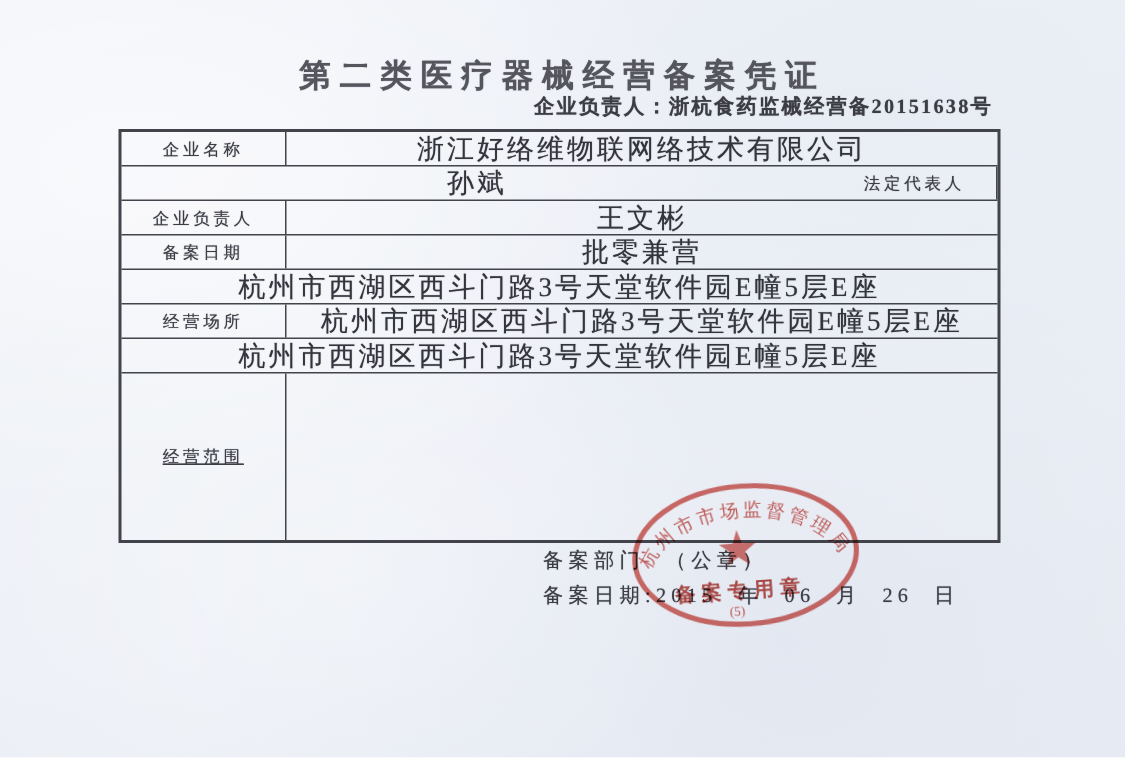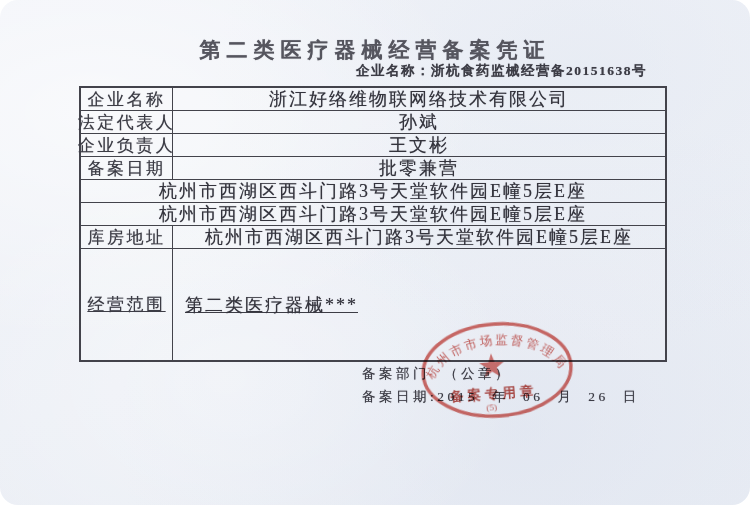--- a/index.html
+++ b/index.html
@@ -8,21 +8,20 @@
     width:750px;height:505px;
     overflow:hidden;
     font-family:"Liberation Serif","DejaVu Serif",serif;
     background:
       radial-gradient(ellipse at 12% 22%, rgba(255,255,255,.55), transparent 42%),
       radial-gradient(ellipse at 78% 15%, rgba(223,229,240,.45), transparent 45%),
       radial-gradient(ellipse at 30% 75%, rgba(255,255,255,.35), transparent 40%),
       radial-gradient(ellipse at 70% 85%, rgba(219,225,238,.5), transparent 55%),
       linear-gradient(160deg,#f2f4f9 0%,#edf0f6 55%,#e9edf4 100%);
     color:#3d3d46;
-    border-radius:18px;
   }
   .scan-text{ text-shadow:0 0 .7px rgba(70,70,82,.65); }
 
   .doc-title{
     position:absolute; left:0; top:36px; width:750px;
     margin:0; text-align:center;
     font-size:21px; font-weight:bold; letter-spacing:6px;
     color:#55555e;
   }
   .doc-number{
@@ -36,22 +35,22 @@
     width:588px; height:276px;
     border:2px solid #43434b;
     display:flex; flex-direction:column;
     box-sizing:border-box;
     background:rgba(255,255,255,.12);
   }
   .t-row{ display:flex; height:22px; border-bottom:1.5px solid #43434b; flex:none; }
   .t-row.t-row-last{ flex:1; height:auto; border-bottom:none;text-decoration:underline; }
   .cell{ display:flex; align-items:center; justify-content:center; box-sizing:border-box; }
   .cell-label{
-    width:92px; flex:none; border-right:1.5px solid #43434b;
-    font-size:17px; letter-spacing:2.5px; color:#3c3c45; white-space:pre;
+    width:110px; flex:none; border-right:1.5px solid #43434b;
+    font-size:11px; letter-spacing:2.5px; color:#3c3c45; white-space:pre;
   }
   .cell-value{
     flex:1; font-size:18px; letter-spacing:2px; color:#34343d; white-space:nowrap;
   }
   .t-row-last .cell-value{ justify-content:flex-start; padding-left:12px; }
 
   .footer-line{
     position:absolute; font-size:13.5px; letter-spacing:3.5px; word-spacing:7px;
     color:#3c3c45; white-space:nowrap;
   }
@@ -68,52 +67,51 @@
   }
   .stamp .arc-text{ font-family:"Liberation Serif","DejaVu Serif",serif; }
 </style>
 </head>
 <body>
 
 <div class="scan-page">
 
   <h1 class="doc-title scan-text">第二类医疗器械经营备案凭证</h1>
 
-  <div class="doc-number scan-text"><span>企业名称：</span><span>浙杭食药监械经营备20151638号</span></div>
+  <div class="doc-number scan-text"><span>企业负责人：</span><span>浙杭食药监械经营备20151638号</span></div>
 
   <div class="doc-table">
     <div class="t-row">
       <div class="cell cell-label scan-text">企业名称</div>
       <div class="cell cell-value scan-text">浙江好络维物联网络技术有限公司</div>
     </div>
     <div class="t-row">
+      <div class="cell cell-value scan-text">孙斌</div>
       <div class="cell cell-label scan-text">法定代表人</div>
-      <div class="cell cell-value scan-text">孙斌</div>
     </div>
     <div class="t-row">
       <div class="cell cell-label scan-text">企业负责人</div>
       <div class="cell cell-value scan-text">王文彬</div>
     </div>
     <div class="t-row">
       <div class="cell cell-label scan-text">备案日期</div>
       <div class="cell cell-value scan-text">批零兼营</div>
     </div>
     <div class="t-row">
       <div class="cell cell-value scan-text">杭州市西湖区西斗门路3号天堂软件园E幢5层E座</div>
     </div>
     <div class="t-row">
+      <div class="cell cell-label scan-text">经营场所</div>
       <div class="cell cell-value scan-text">杭州市西湖区西斗门路3号天堂软件园E幢5层E座</div>
     </div>
     <div class="t-row">
-      <div class="cell cell-label scan-text">库房地址</div>
       <div class="cell cell-value scan-text">杭州市西湖区西斗门路3号天堂软件园E幢5层E座</div>
     </div>
     <div class="t-row t-row-last">
       <div class="cell cell-label scan-text">经营范围</div>
-      <div class="cell cell-value scan-text">第二类医疗器械***</div>
     </div>
   </div>
 
   <div class="footer-line footer-dept scan-text">备案部门 （公章）</div>
   <div class="footer-line footer-date scan-text">备案日期:2015 年 06 月 26 日</div>
 
   <svg class="stamp" viewBox="0 0 170 110" xmlns="http://www.w3.org/2000/svg">
     <ellipse cx="85" cy="56" rx="74" ry="46" fill="none" stroke="#cc453e" stroke-width="3.4" opacity="0.85"></ellipse>
     <path id="stamp-arc" d="M 19 72 A 66 42 0 0 1 151 72" fill="none"></path>
     <text class="arc-text" font-size="12.5" fill="#c6413a" letter-spacing="2.5" opacity="0.9">

